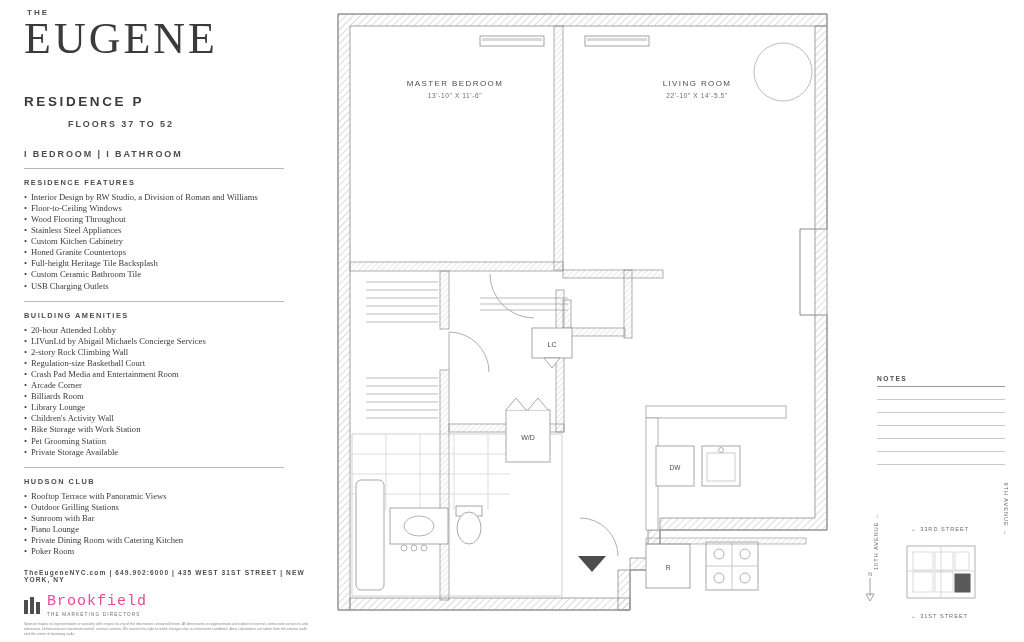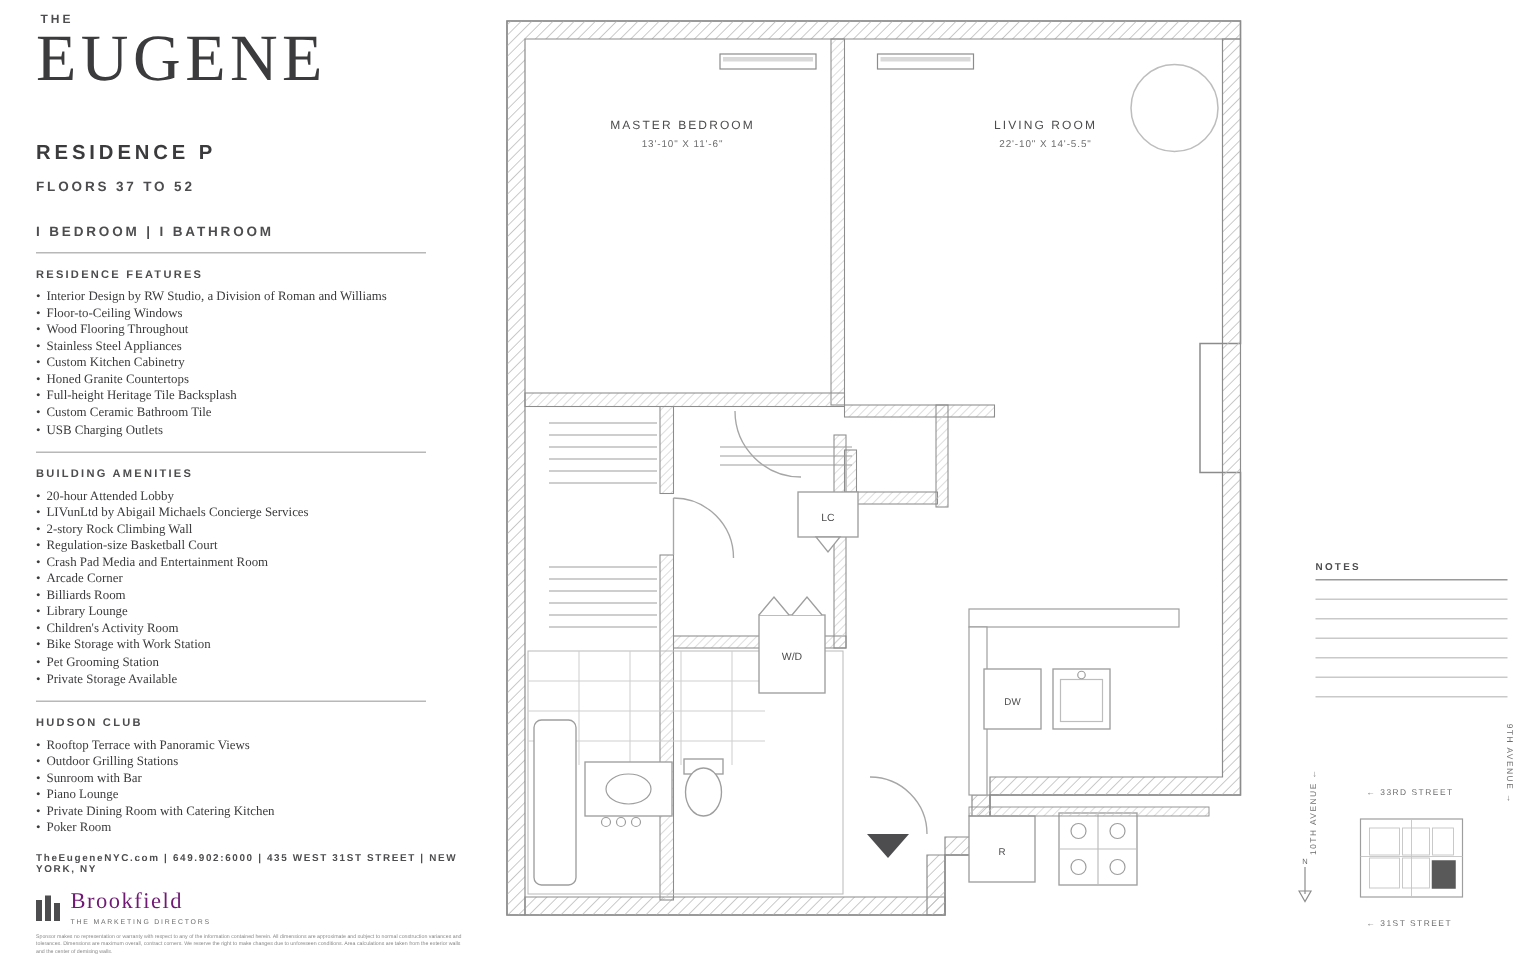--- a/index.html
+++ b/index.html
@@ -29,21 +29,21 @@
   }
 
   .res-title {
     font-family:"Liberation Sans", sans-serif;
     font-size:13.5px; letter-spacing:2.6px; font-weight:700;
     color:#3b3b3d; margin-top:34px;
   }
   .res-floors {
     font-family:"Liberation Sans", sans-serif;
     font-size:9px; letter-spacing:1.9px; font-weight:700;
-    color:#4d4d4f; margin-top:10px;
+    color:#4d4d4f; margin-top:10px;margin-left:44px;
   }
   .res-beds {
     font-family:"Liberation Sans", sans-serif;
     font-size:9px; letter-spacing:1.9px; font-weight:700;
     color:#4d4d4f; margin-top:20px;
   }
   .rule { border:0; border-top:1px solid #b8b8b8; margin:9px 0 9px 0; width:260px; }
 
   .sec-head {
     font-family:"Liberation Sans", sans-serif;
@@ -61,21 +61,21 @@
   }
 
   .contact {
     font-family:"Liberation Sans", sans-serif;
     font-size:6.6px; letter-spacing:1.1px; font-weight:700;
     color:#4d4d4f; margin-top:12px;
   }
   .brookfield-wrap { margin-top:10px; display:flex; align-items:center; gap:6px; }
   .bf-mark { width:17px; height:17px; position:relative; }
   .bf-mark div { position:absolute; background:#4d4d4f; }
-  .bf-text { font-family:Liberation Serif, serif; font-size:15px; letter-spacing:1px; color:#701a75; }
+  .bf-text { font-family:Liberation Mono, monospace; font-size:15px; letter-spacing:1px; color:#ec4899; }
   .bf-sub { font-family:"Liberation Sans", sans-serif; font-size:4.6px; letter-spacing:1.2px; color:#6d6d6f; margin-top:2px; }
   .disclaimer {
     font-family:"Liberation Sans", sans-serif;
     font-size:3.5px; line-height:4.6px; color:#8a8a8c;
     width:285px; margin-top:5px;
   }
 
   
   .plan { position:absolute; left:330px; top:10px; width:520px; height:610px; }
   .plan svg { display:block; }
@@ -143,21 +143,21 @@
       <div class="sec-head">BUILDING AMENITIES</div>
       <ul class="feat">
         <li>20-hour Attended Lobby</li>
         <li>LIVunLtd by Abigail Michaels Concierge Services</li>
         <li>2-story Rock Climbing Wall</li>
         <li>Regulation-size Basketball Court</li>
         <li>Crash Pad Media and Entertainment Room</li>
         <li>Arcade Corner</li>
         <li>Billiards Room</li>
         <li>Library Lounge</li>
-        <li>Children's Activity Room</li>
+        <li>Children's Activity Wall</li>
         <li>Bike Storage with Work Station</li>
         <li>Pet Grooming Station</li>
         <li>Private Storage Available</li>
       </ul>
     </div>
 
     <hr class="rule">
 
     <div>
       <div class="sec-head">HUDSON CLUB</div>

